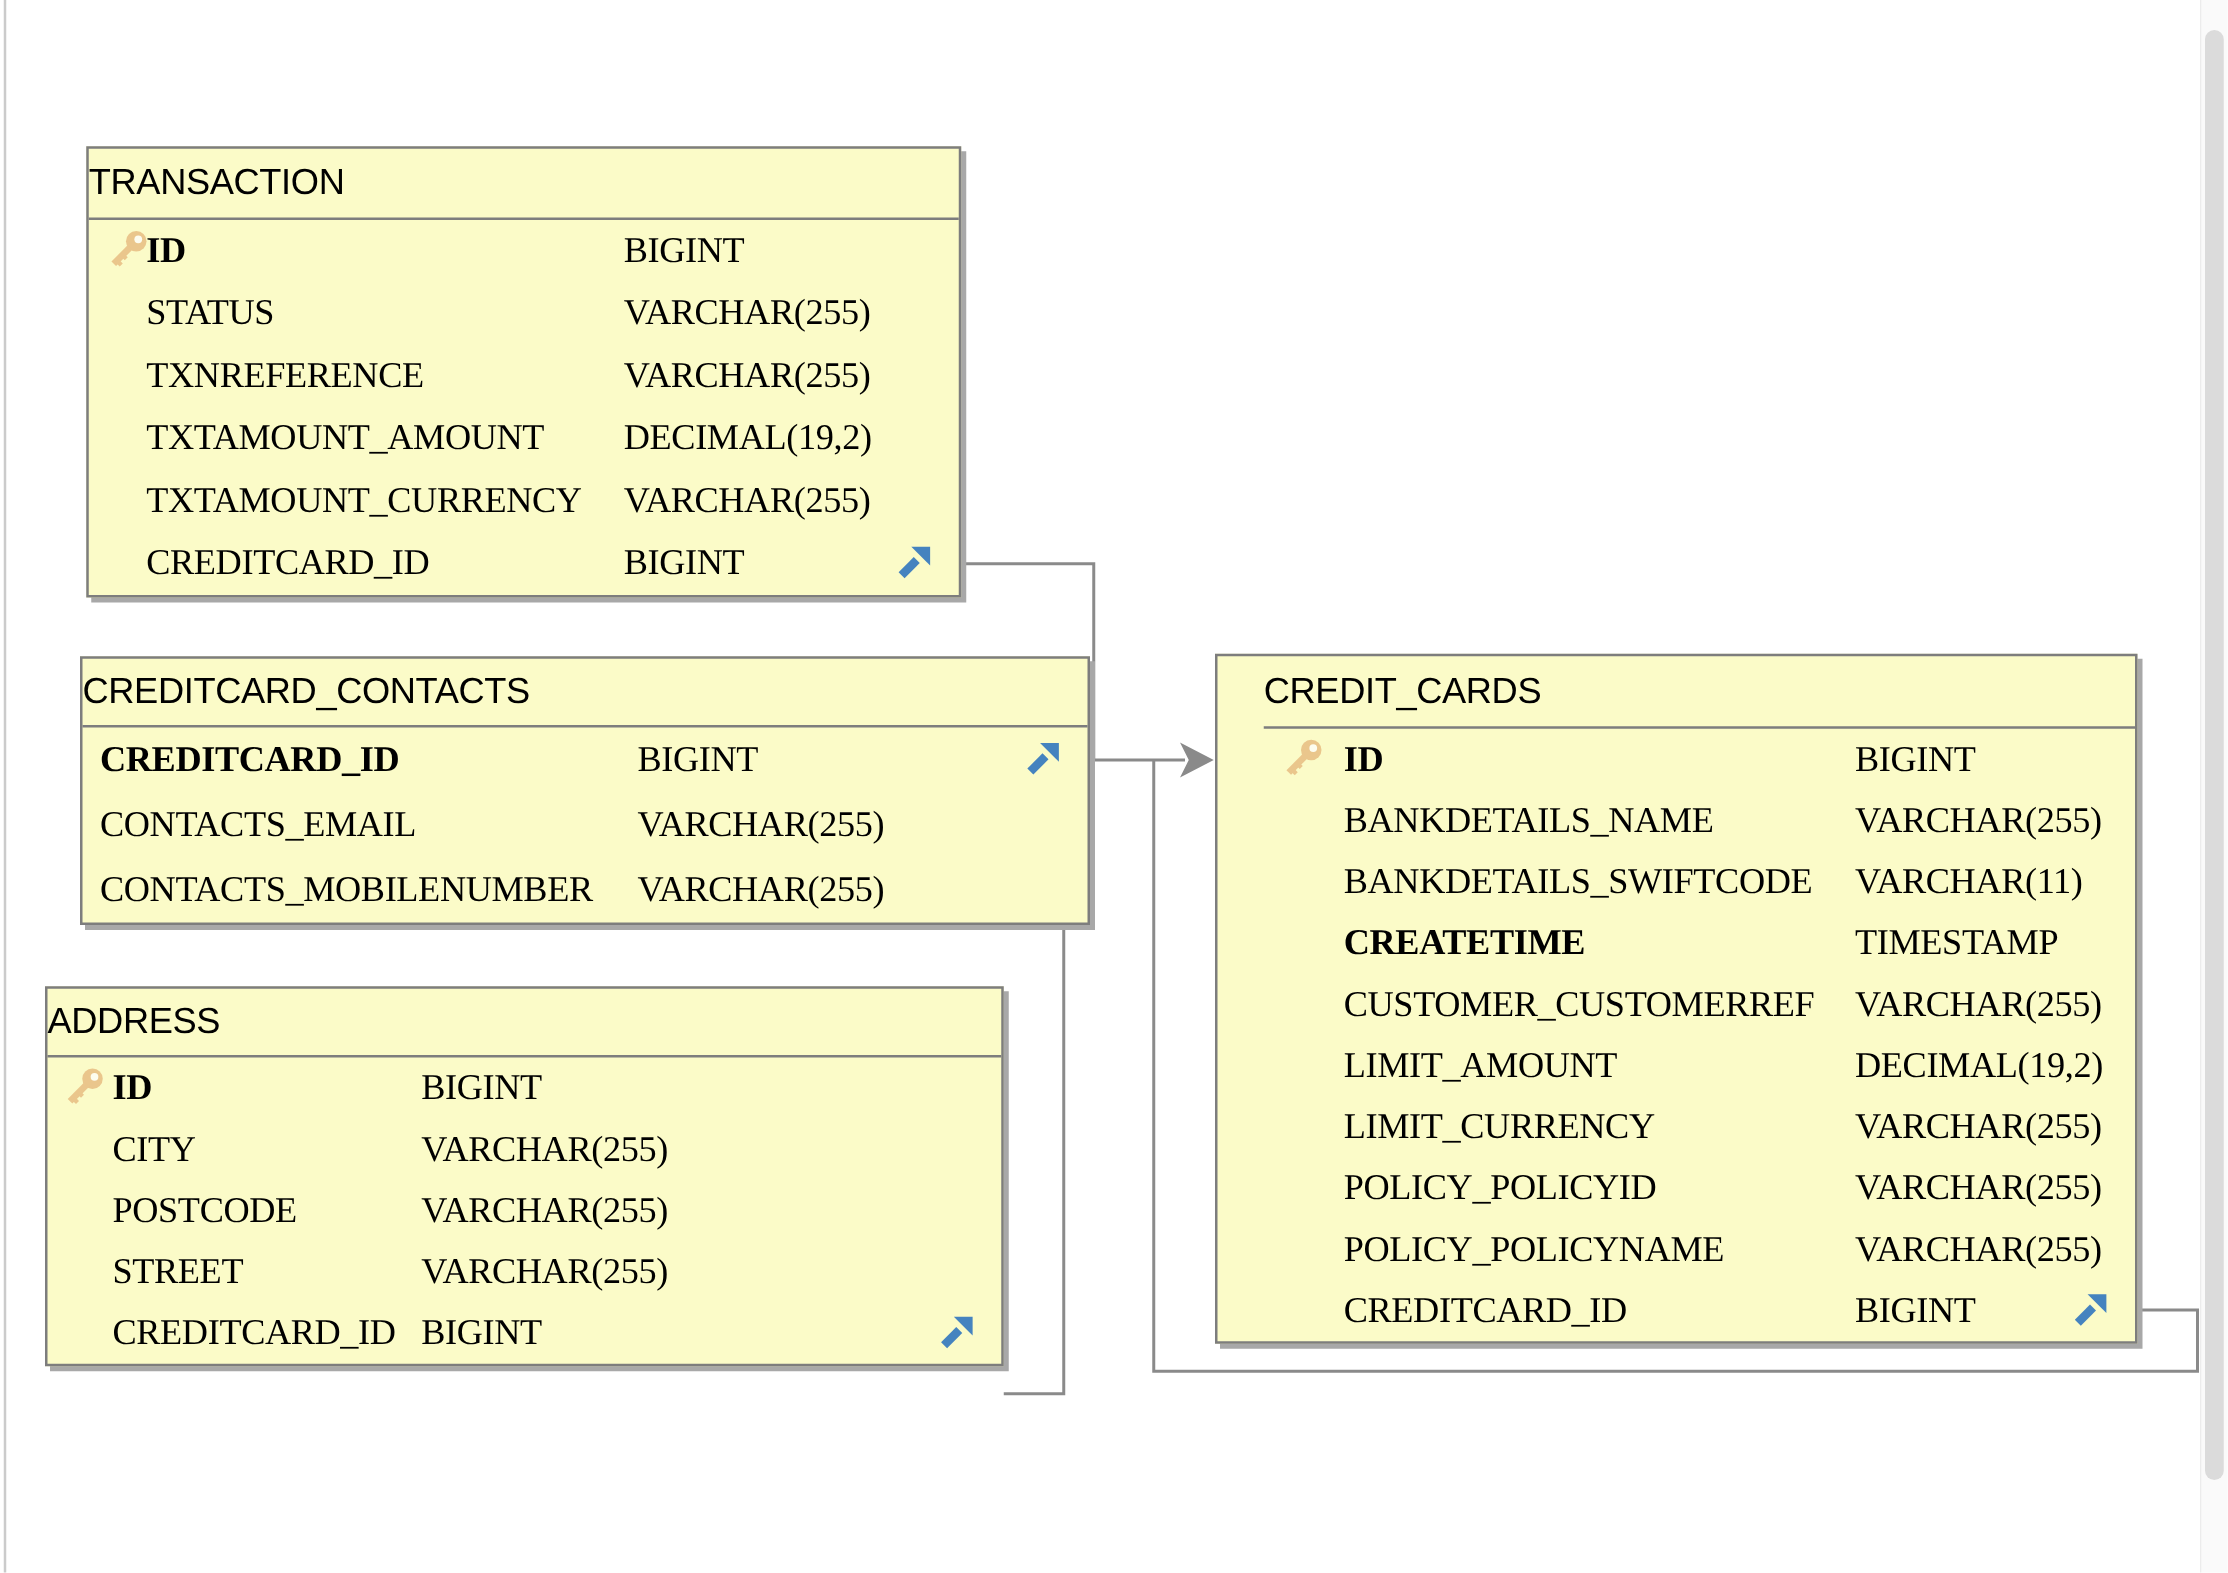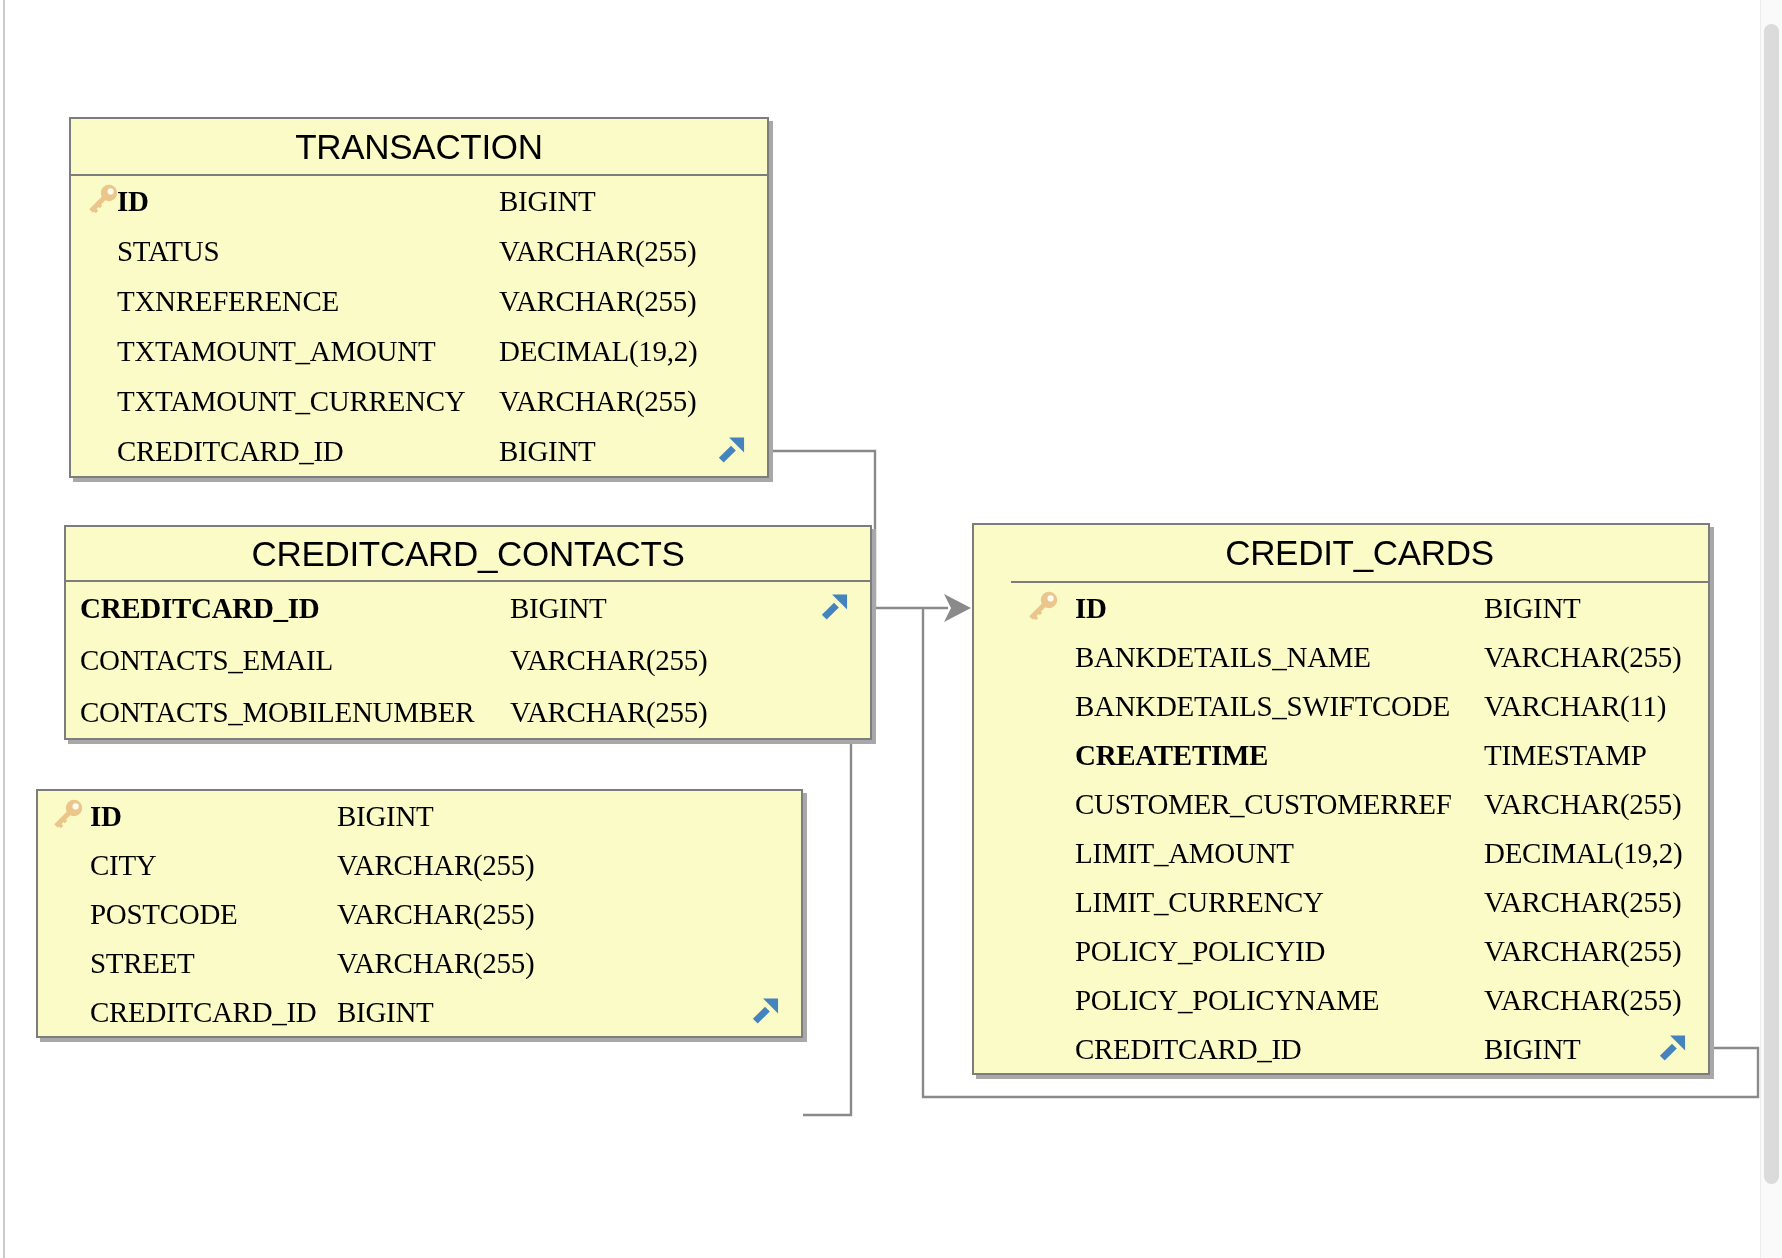--- a/index.html
+++ b/index.html
@@ -22,21 +22,21 @@
 
   .tbl{
     position:absolute;z-index:1;box-sizing:border-box;
     background:var(--fill);
     border:2px solid var(--border);
     box-shadow:4px 4px 0 var(--shadow);
   }
   .tbl header{
     height:var(--hh);line-height:var(--hh);
     border-bottom:2px solid var(--border);
-    text-align:center;font-size:35px;letter-spacing:-0.3px;
+    text-align:left;font-size:29px;letter-spacing:-0.3px;
   }
   .row{position:relative;height:var(--rh);}
   .cname,.ctype{
     position:absolute;top:50%;transform:translateY(-50%);
     white-space:nowrap;font-size:29px;letter-spacing:-0.3px;
   }
   .cname{left:var(--nx);font-family:Liberation Serif, serif;}
   .ctype{left:var(--tx);font-family:Liberation Serif, serif;}
   .bold{font-weight:bold;}
   .kicon{position:absolute;left:var(--kx,12px);top:50%;transform:translateY(-50%);width:38px;height:38px;}
@@ -131,20 +131,21 @@
         <span class="ctype">VARCHAR(255)</span>
       </div>
       <div class="row">
         <span class="cname">CONTACTS_MOBILENUMBER</span>
         <span class="ctype">VARCHAR(255)</span>
       </div>
     </div>
 </section>
 
 <section class="tbl" id="tbl-address">
+  <header>ADDRESS</header>
   <div>
       <div class="row">
         <span class="kicon">
           <svg viewBox="0 0 38 38">
   <circle cx="26" cy="11" r="8.2" fill="#EAC68C"></circle>
   <circle cx="27.6" cy="9.4" r="3.1" fill="#FDFCEF"></circle>
   <path d="M21.5 15.5 L8 29" stroke="#EAC68C" stroke-width="5.2" fill="none"></path>
   <path d="M10.5 26.5 L14 30" stroke="#EAC68C" stroke-width="3.4" fill="none"></path>
   <path d="M15 22 L18 25" stroke="#EAC68C" stroke-width="3.4" fill="none"></path>
 </svg>

